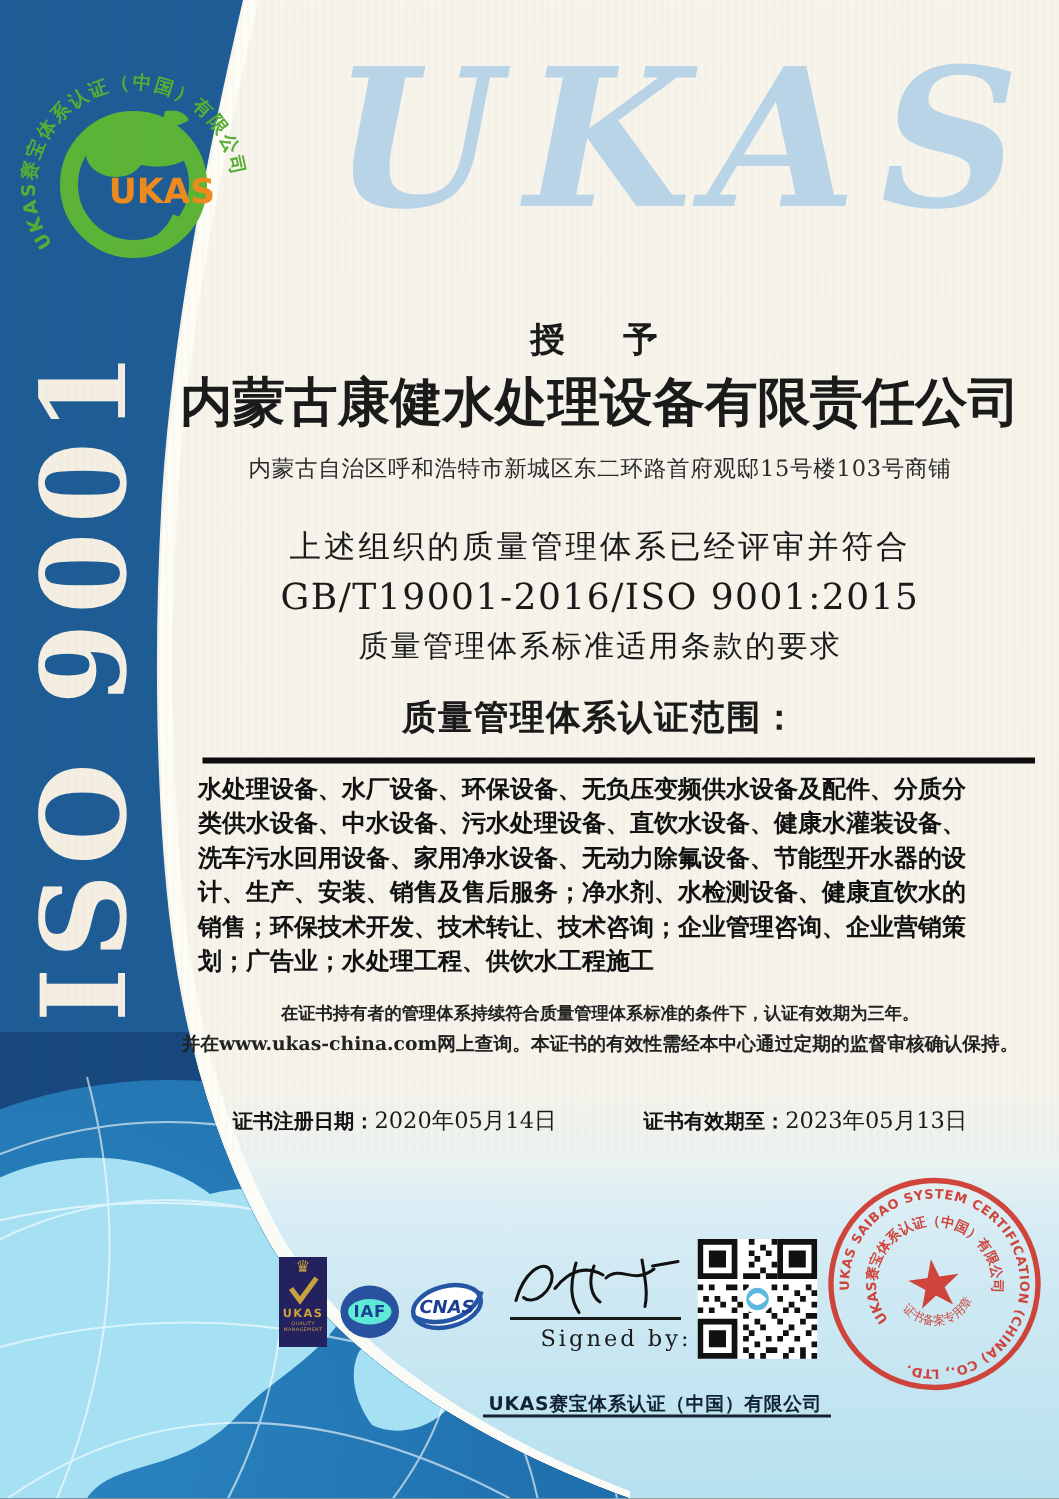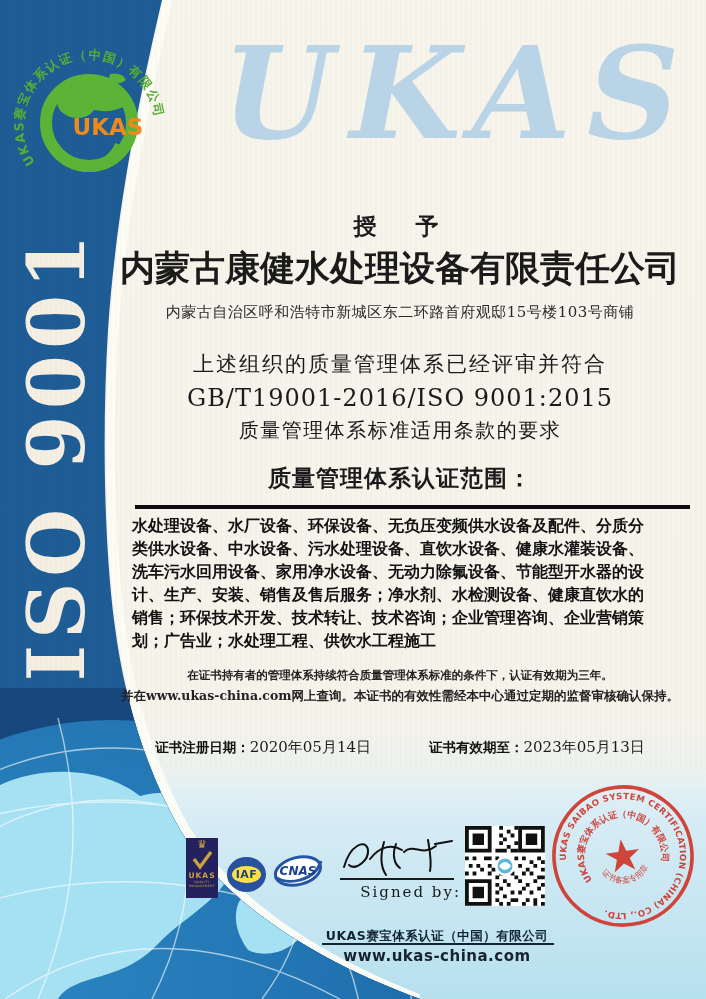--- a/index.html
+++ b/index.html
@@ -41,21 +41,21 @@
   .date-label{font-family:"DejaVu Sans","Liberation Sans",sans-serif;font-weight:bold;font-size:13.5px;color:#111;}
   .date-value{font-family:"DejaVu Serif","Liberation Serif",serif;font-size:15px;color:#1a1a1a;}
   
   #ukas-mark{left:186px;top:838px;width:32px;height:60px;background:#23225f;
     display:flex;flex-direction:column;align-items:center;justify-content:flex-start;padding-top:2px;box-sizing:border-box;}
   #ukas-mark .crown{color:#c9a23e;font-size:11px;line-height:10px;font-family:"DejaVu Sans",sans-serif;}
   #ukas-mark .uk-label{color:#c9a23e;font-family:"DejaVu Sans","Liberation Sans",sans-serif;font-weight:bold;font-size:7.5px;letter-spacing:1px;margin-top:1px;}
   #ukas-mark .uk-sub{color:#c9a23e;font-family:"DejaVu Sans","Liberation Sans",sans-serif;font-size:3.2px;letter-spacing:.3px;text-align:center;line-height:4px;}
   #iaf-mark{left:227px;top:857px;width:39px;height:35px;background:#28519f;border-radius:50%;
     display:flex;align-items:center;justify-content:center;}
-  #iaf-inner{width:29px;height:17px;background:#fde047;border-radius:50%;display:flex;align-items:center;justify-content:center;
+  #iaf-inner{width:29px;height:17px;background:#5eead4;border-radius:50%;display:flex;align-items:center;justify-content:center;
     font-family:"DejaVu Sans","Liberation Sans",sans-serif;font-weight:bold;font-size:11px;color:#1b3f92;letter-spacing:.5px;}
   #cnas-mark{left:272px;top:850px;}
   
   #sig-svg{left:338px;top:833px;}
   #sig-line{left:340px;top:878px;width:114px;height:2px;background:#1a1a1a;}
   #signed-by{left:336px;top:883px;width:125px;text-align:right;font-size:15px;letter-spacing:2px;color:#1a1a1a;}
   
   #qr{left:465px;top:826px;}
   #seal{left:549px;top:782px;opacity:.94;}
   
@@ -206,15 +206,14 @@
       </text>
       <text x="74" y="89" text-anchor="middle" font-size="44">★</text>
       <text font-family="DejaVu Sans, Liberation Sans, sans-serif" font-size="8">
         <textPath href="#sealBottomPath">证书备案专用章</textPath>
       </text>
     </g>
   </svg>
 
   <div id="footer-name" class="abs">UKAS赛宝体系认证（中国）有限公司</div>
   <div id="footer-line" class="abs"></div>
-  <div id="footer-site" class="abs">www.ukas-china.com</div>
 
 </div>
 
 </body></html>

